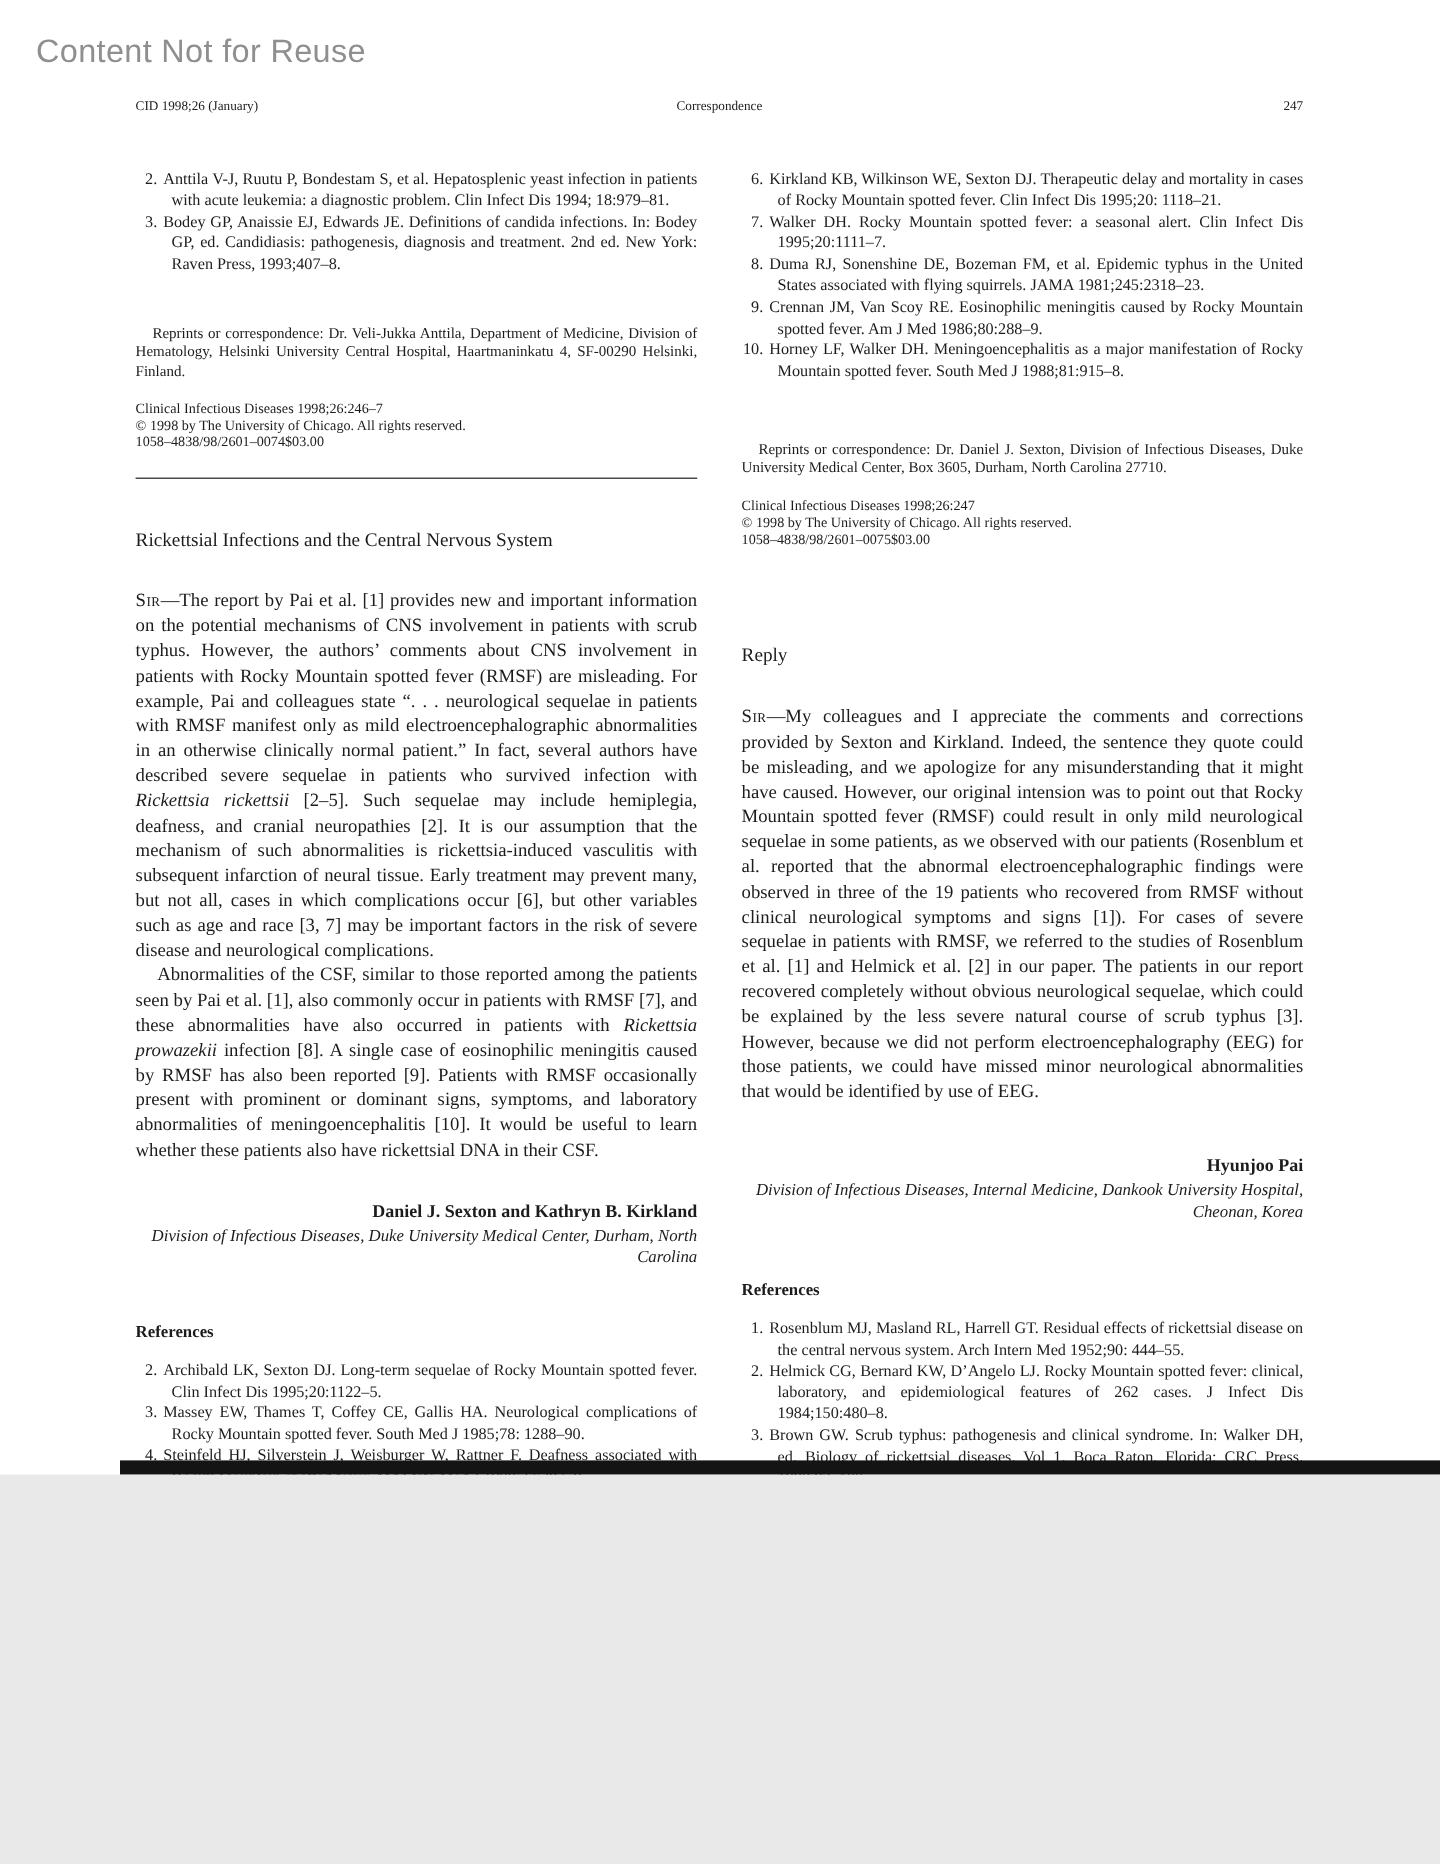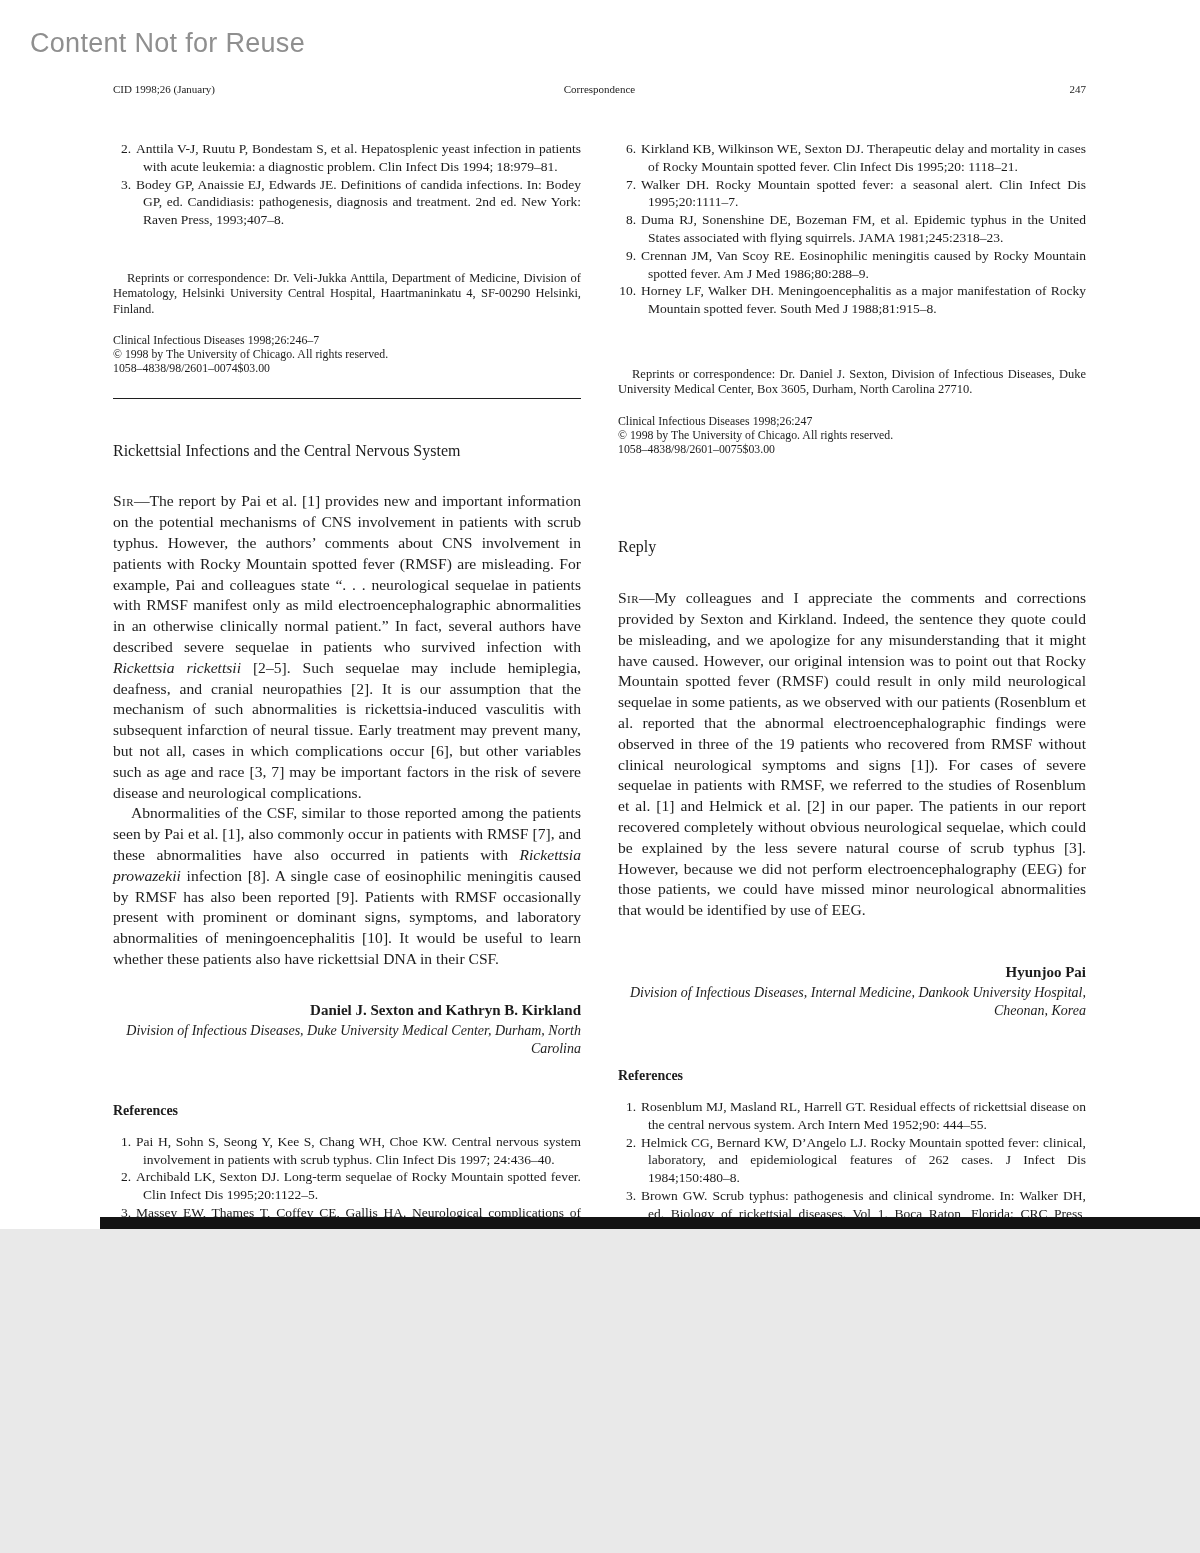--- a/index.html
+++ b/index.html
@@ -102,21 +102,20 @@
 
       <div class="sig">
         <div class="sig-names">Daniel J. Sexton and Kathryn B. Kirkland</div>
         <div class="sig-affil">Division of Infectious Diseases, Duke University Medical Center, Durham, North Carolina</div>
       </div>
 
       <h3 class="refs-heading">References</h3>
 
       <div class="ref-list letter-refs">
 
-          <div class="ref"><span class="ref-num">1.</span><span class="ref-text"><span>Pai H, Sohn S, Seong Y, Kee S, Chang WH, Choe KW. Central nervous system involvement in patients with scrub typhus. Clin Infect Dis </span><span class="b">1997</span><span>; 24:436–40.</span></span></div>
 
           <div class="ref"><span class="ref-num">2.</span><span class="ref-text"><span>Archibald LK, Sexton DJ. Long-term sequelae of Rocky Mountain spotted fever. Clin Infect Dis </span><span class="b">1995</span><span>;20:1122–5.</span></span></div>
 
           <div class="ref"><span class="ref-num">3.</span><span class="ref-text"><span>Massey EW, Thames T, Coffey CE, Gallis HA. Neurological complications of Rocky Mountain spotted fever. South Med J </span><span class="b">1985</span><span>;78: 1288–90.</span></span></div>
 
           <div class="ref"><span class="ref-num">4.</span><span class="ref-text"><span>Steinfeld HJ, Silverstein J, Weisburger W, Rattner F. Deafness associated with Rocky Mountain spotted fever. Md State Med J </span><span class="b">1988</span><span>;37:287–8.</span></span></div>
         </div>
 
     </div>
 

